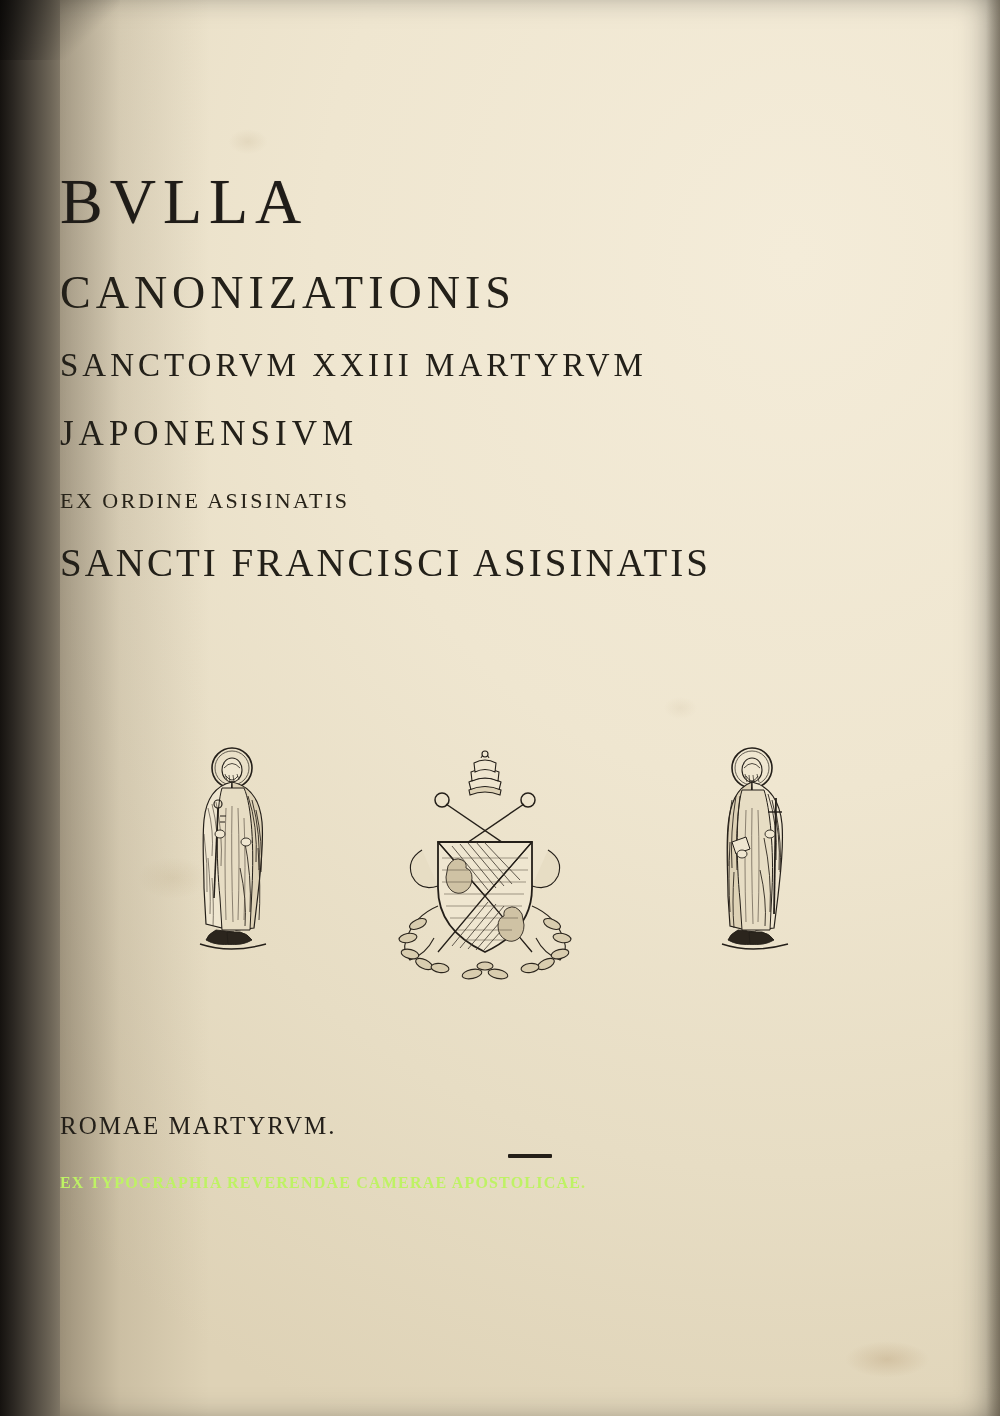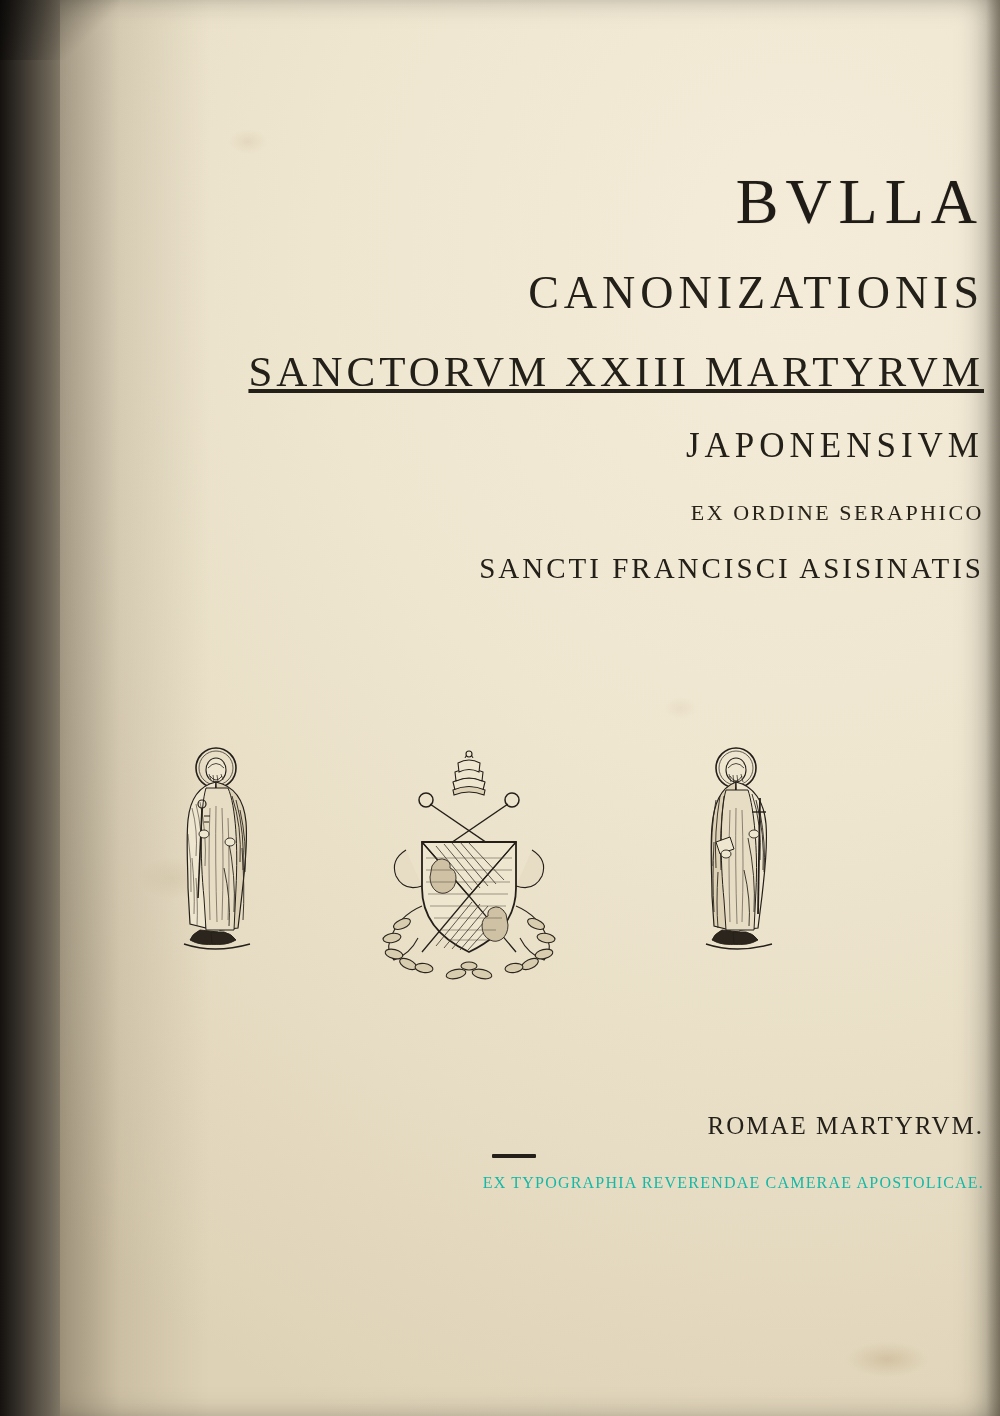--- a/index.html
+++ b/index.html
@@ -70,65 +70,63 @@
   .corner-curl {
     position: absolute;
     left: 0; top: 0;
     width: 120px; height: 60px;
     background: linear-gradient(135deg, rgba(0,0,0,0.45), rgba(0,0,0,0) 70%);
     pointer-events: none;
   }
 
   .content {
     position: absolute;
-    left: 44px; top: 0;
+    left: 60px; top: 0;
     width: 940px; height: 1096px;
     color: #221f1b;
-    text-align: right;
+    text-align: left;
   }
 
   .title-block { position: absolute; left: 0; right: 0; top: 170px; }
 
   .t-main {
     font-size: 64px;
     letter-spacing: 7px;
     font-weight: 400;
     line-height: 1;
     color: #1f1c18;
     text-shadow: 0 0 1px rgba(60,50,35,0.35);
   }
   .t-l2 {
     margin-top: 32px;
     font-size: 46px;
     letter-spacing: 5px;
     color: #232019;
   }
   .t-l3 {
     margin-top: 28px;
-    font-size: 43px;
+    font-size: 33px;
     letter-spacing: 4px;
     color: #232019;
-    text-decoration: underline;
   }
   .t-l4 {
     margin-top: 30px;
     font-size: 35px;
     letter-spacing: 5px;
     color: #232019;
-    margin-left: 8px;
   }
   .t-l5 {
     margin-top: 34px;
     font-size: 22px;
     letter-spacing: 2.5px;
     color: #272319;
   }
   .t-l6 {
     margin-top: 26px;
-    font-size: 29px;
+    font-size: 39px;
     letter-spacing: 3px;
     color: #232019;
   }
 
   
   .plates {
     position: absolute;
     left: 0; right: 0;
     top: 738px;
     height: 250px;
@@ -153,21 +151,22 @@
   }
   .rule {
     width: 44px; height: 4px;
     background: #241f18;
     margin: 14px auto 16px auto;
     border-radius: 1px;
   }
   .imprint-press {
     font-size: 16px;
     letter-spacing: 1.2px;
-    color: #14b8a6;
+    color: #bef264;
+    font-weight: bold;
   }
 
   
   .page-right-edge {
     position: absolute;
     right: 0; top: 0;
     width: 14px; height: 100%;
     background: linear-gradient(90deg, rgba(0,0,0,0) 0%, rgba(70,58,40,0.35) 100%);
     pointer-events: none;
   }
@@ -184,21 +183,21 @@
   <div class="leaf-shade"></div>
   <div class="corner-curl"></div>
 
   <div class="content">
 
     <div class="title-block">
       <div class="t-main">BVLLA</div>
       <div class="t-l2">CANONIZATIONIS</div>
       <div class="t-l3">SANCTORVM XXIII MARTYRVM</div>
       <div class="t-l4">JAPONENSIVM</div>
-      <div class="t-l5">EX ORDINE SERAPHICO</div>
+      <div class="t-l5">EX ORDINE ASISINATIS</div>
       <div class="t-l6">SANCTI FRANCISCI ASISINATIS</div>
     </div>
 
     <div class="plates">
 
       <div class="plate plate-left">
         <svg viewBox="0 0 130 230" width="130" height="230" aria-hidden="true">
           <g fill="none" stroke="#241f19" stroke-width="1.1">
 
             <circle cx="62" cy="30" r="20" stroke-width="1.6"></circle>

